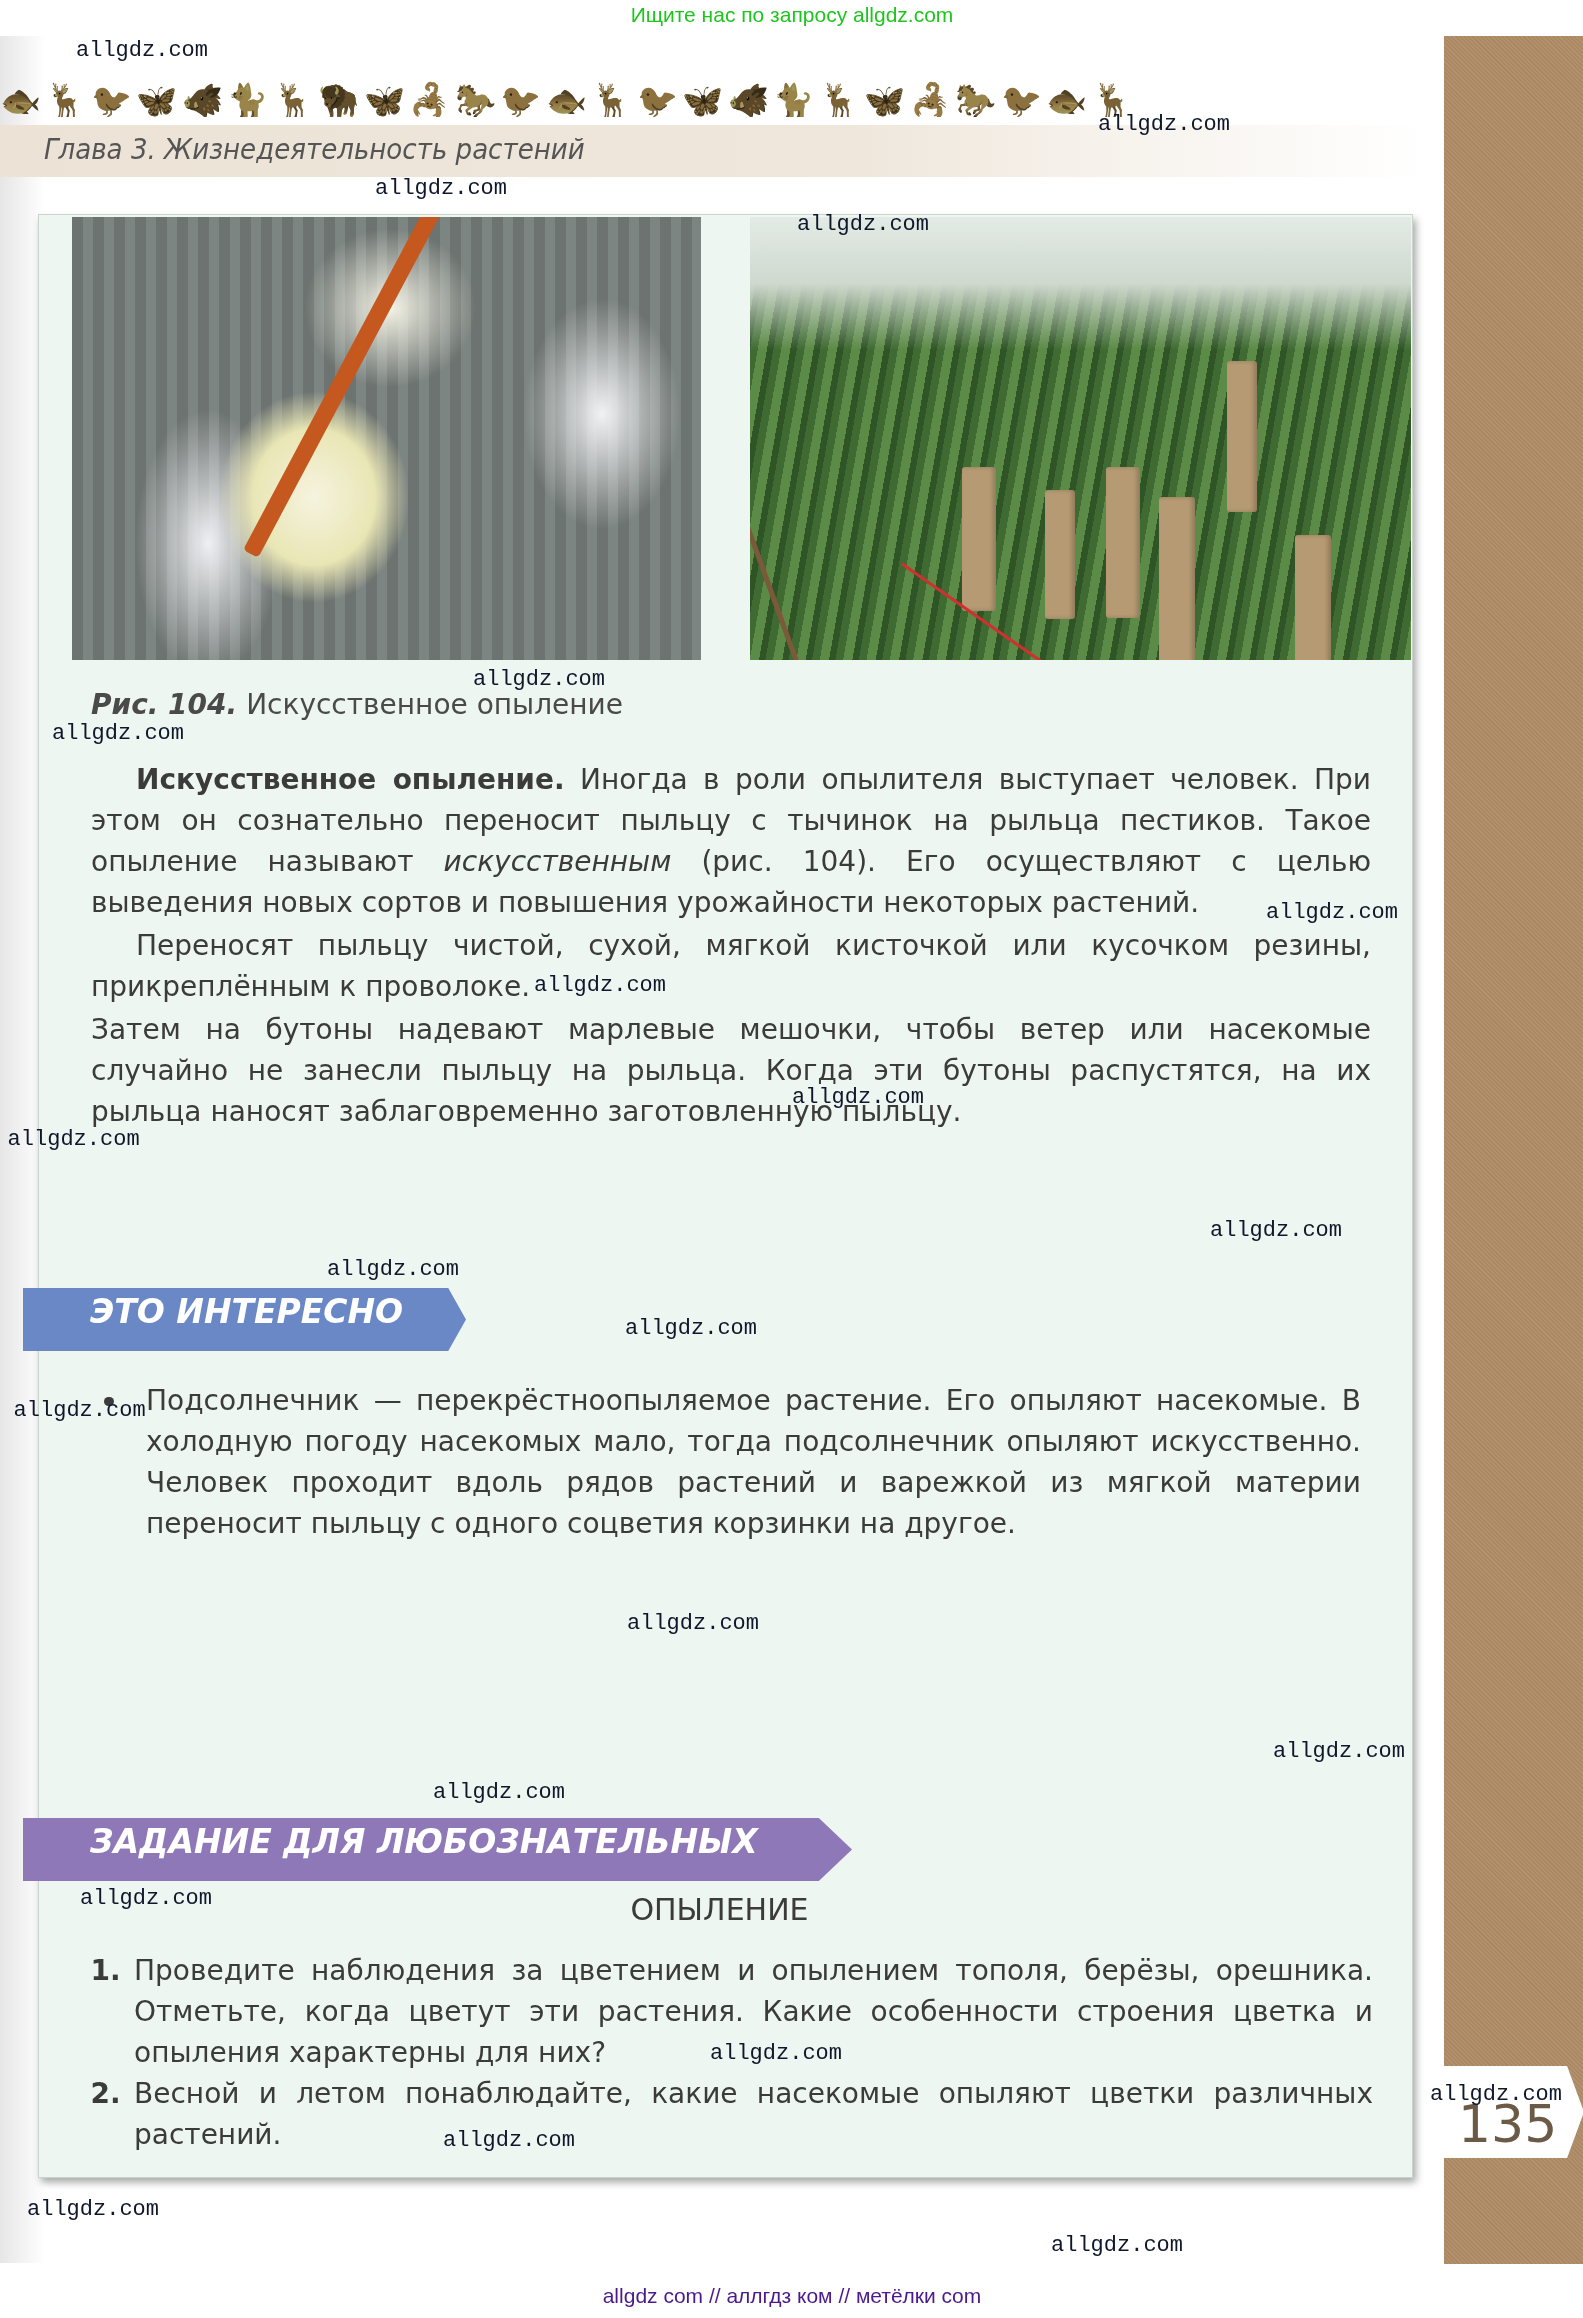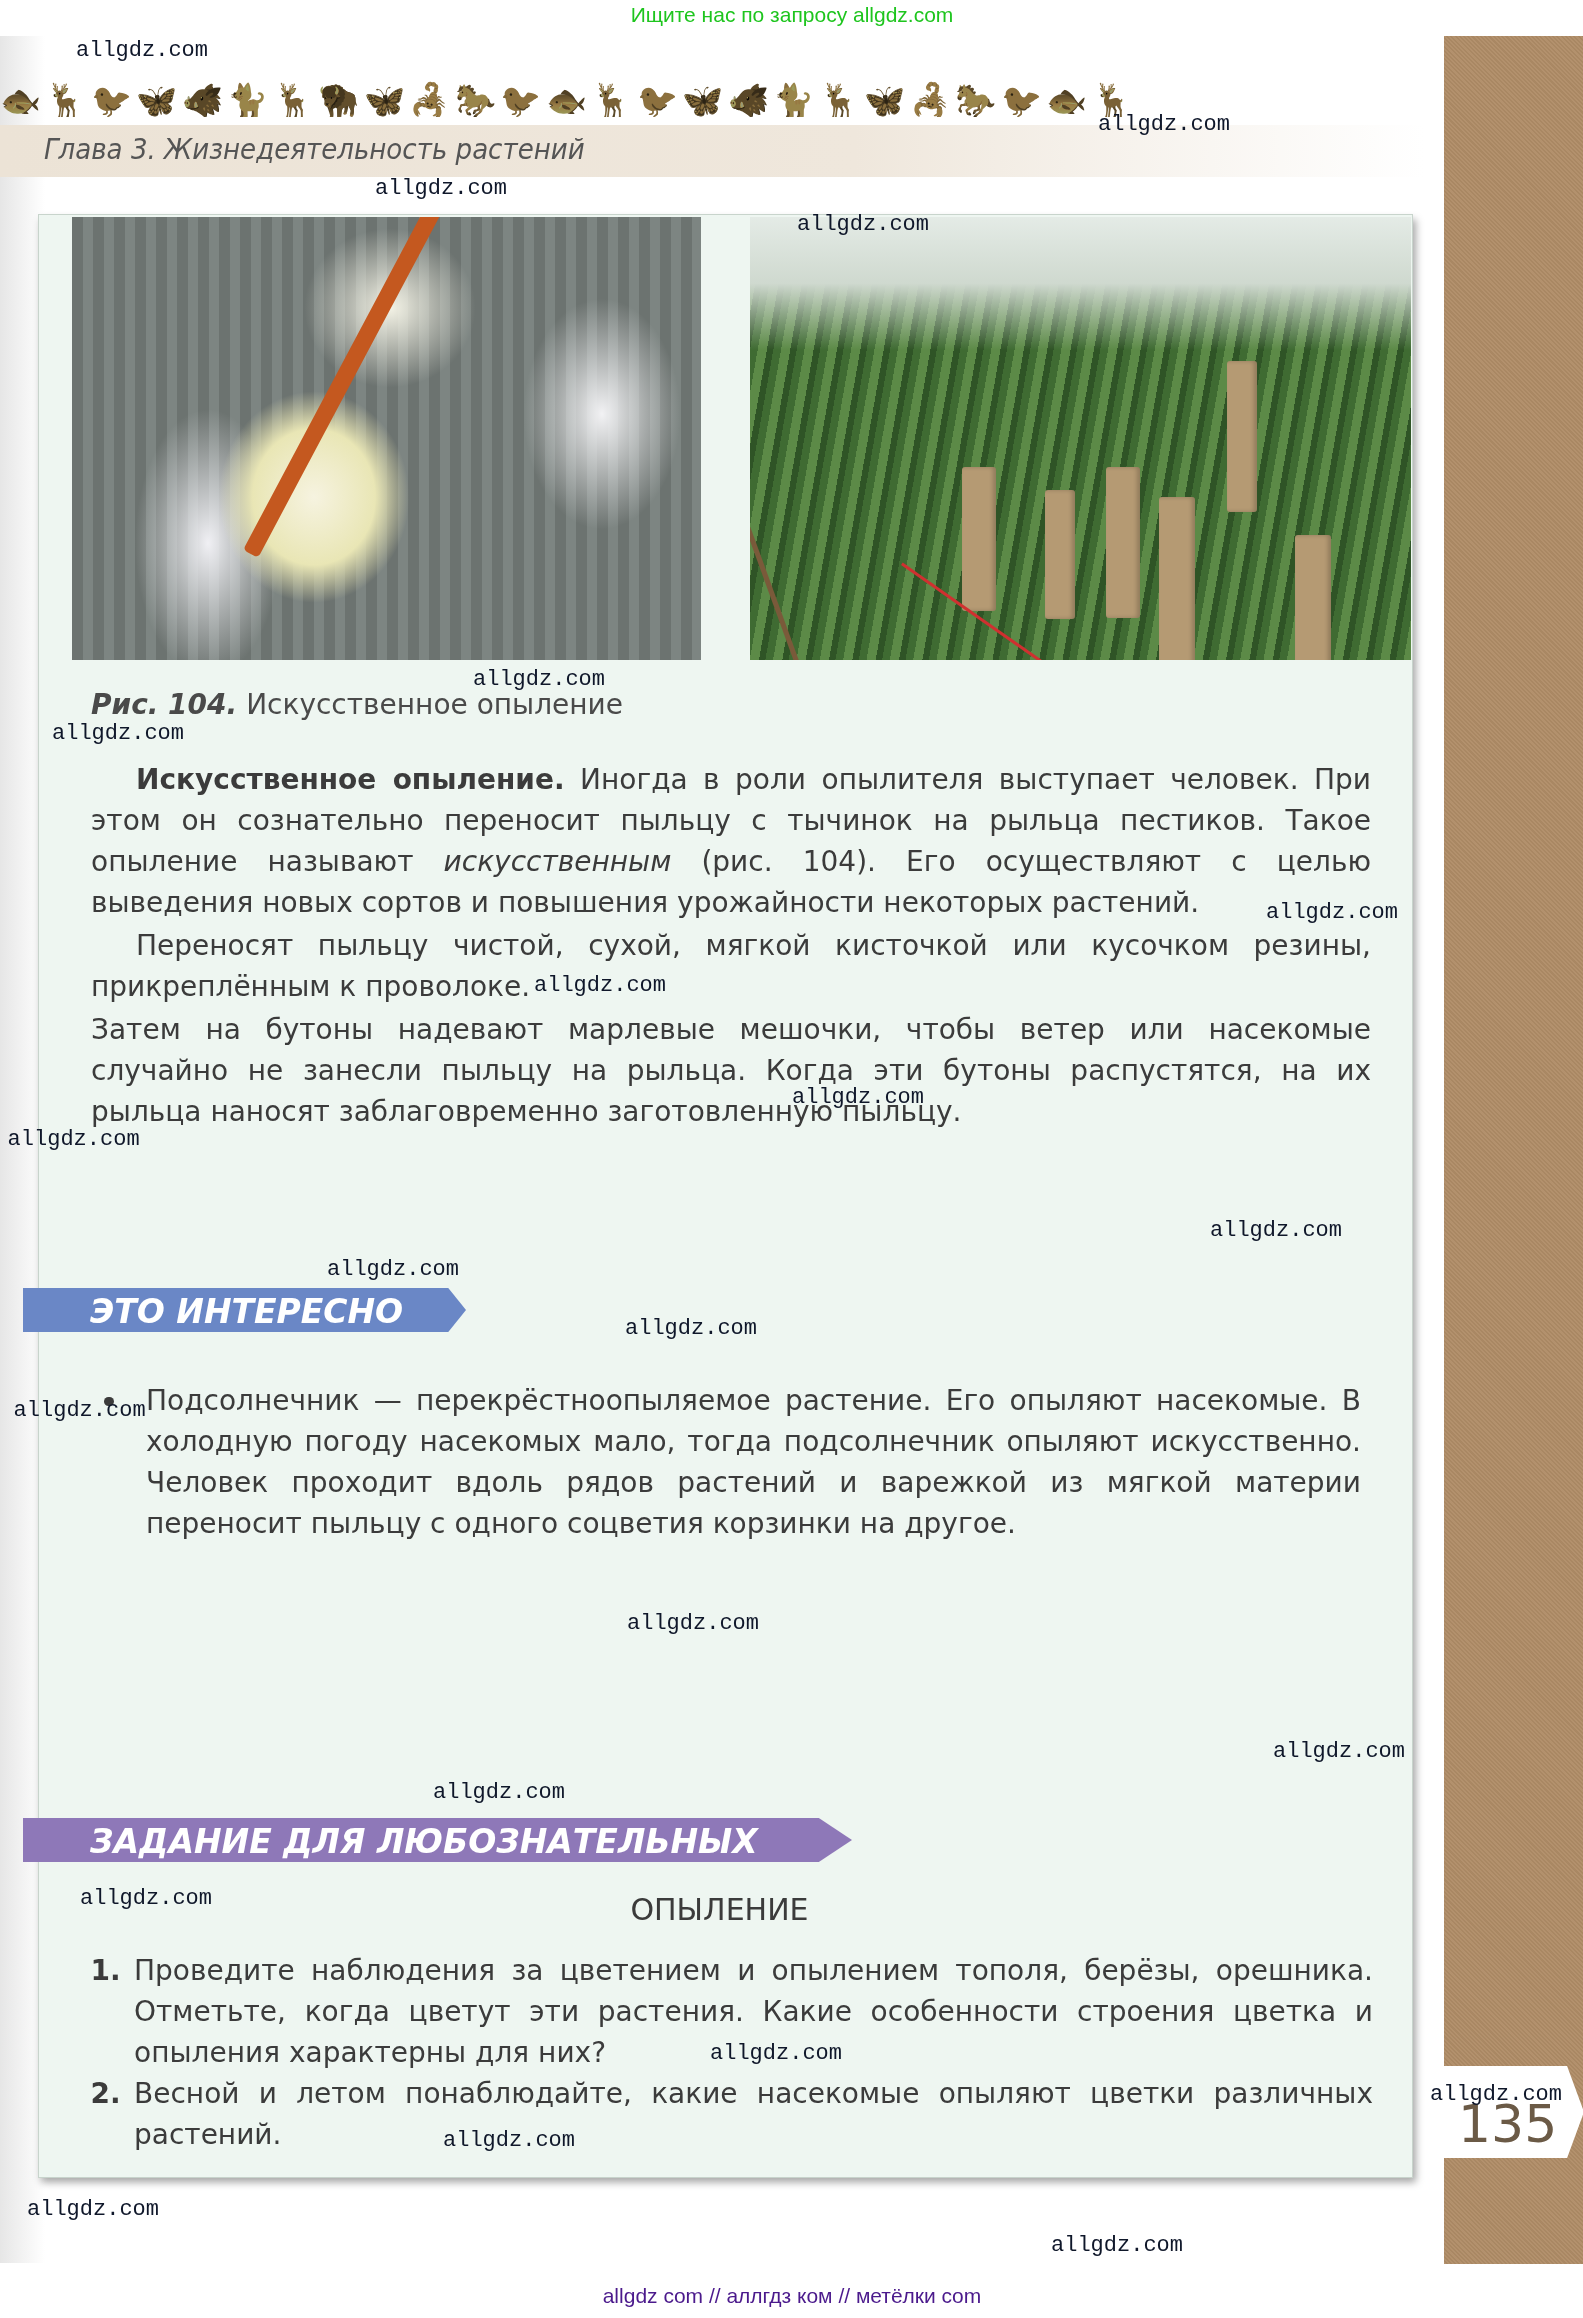--- a/index.html
+++ b/index.html
@@ -78,21 +78,21 @@
       left: 91px; top: 688px; font-size: 28px; color: #4a4a4a;
     }
     .caption b { font-style: italic; }
     .body-text {
       left: 89px; width: 1284px; font-size: 28px; line-height: 41px; color: #3b3b3b;
       text-align: justify;
     }
     .body-text p { margin: 2px; text-indent: 45px; }
     .body-text .noindent { text-indent: 0; }
     .banner {
-      left: 23px; height: 44px; color: #fff; font-weight: bold; font-style: italic;
+      left: 23px; height: 63px; color: #fff; font-weight: bold; font-style: italic;
       font-family: "DejaVu Sans", sans-serif; font-size: 33px; line-height: 47px;
       padding-left: 67px; box-sizing: border-box;
       clip-path: polygon(0 0, 96% 0, 100% 50%, 96% 100%, 0 100%);
     }
     .banner-blue { top: 1288px; width: 443px; background: #6a87c6; }
     .banner-purple { top: 1818px; width: 829px; background: #8e78b8; }
     .bullets {
       left: 89px; width: 1284px; font-size: 28px; line-height: 41px; color: #3b3b3b; text-align: justify;
     }
     .bullet-item { position: relative; padding-left: 45px; margin: 12px; }

